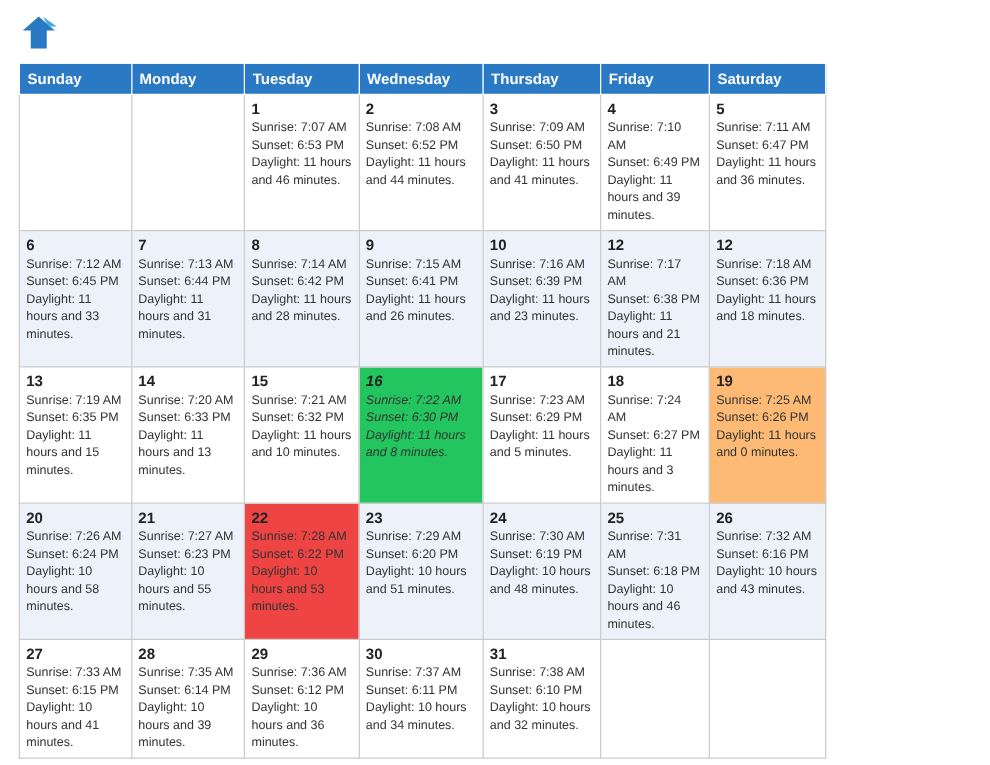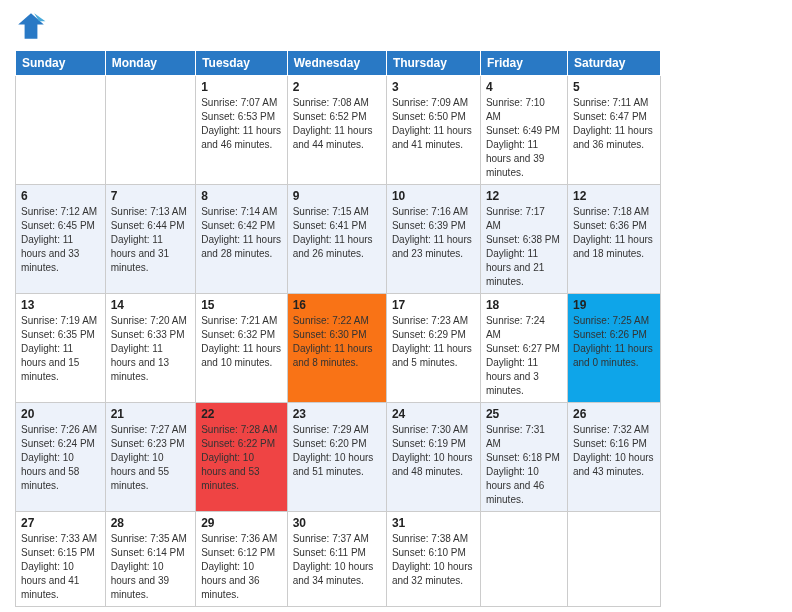--- a/index.html
+++ b/index.html
@@ -191,33 +191,33 @@
             <div class="day-info">Sunrise: 7:19 AM<br>Sunset: 6:35 PM<br>Daylight: 11 hours and 15 minutes.</div>
           </td>
           <td style="background: rgb(255, 255, 255);">
             <span class="day-number">14</span>
             <div class="day-info">Sunrise: 7:20 AM<br>Sunset: 6:33 PM<br>Daylight: 11 hours and 13 minutes.</div>
           </td>
           <td style="background: rgb(255, 255, 255);">
             <span class="day-number">15</span>
             <div class="day-info">Sunrise: 7:21 AM<br>Sunset: 6:32 PM<br>Daylight: 11 hours and 10 minutes.</div>
           </td>
-          <td style="background: #f97316;">
+          <td style="background: #22c55e; font-style: italic;">
             <span class="day-number">16</span>
             <div class="day-info">Sunrise: 7:22 AM<br>Sunset: 6:30 PM<br>Daylight: 11 hours and 8 minutes.</div>
           </td>
           <td style="background: rgb(255, 255, 255);">
             <span class="day-number">17</span>
             <div class="day-info">Sunrise: 7:23 AM<br>Sunset: 6:29 PM<br>Daylight: 11 hours and 5 minutes.</div>
           </td>
           <td style="background: rgb(255, 255, 255);">
             <span class="day-number">18</span>
             <div class="day-info">Sunrise: 7:24 AM<br>Sunset: 6:27 PM<br>Daylight: 11 hours and 3 minutes.</div>
           </td>
-          <td style="background: #0ea5e9; margin-top: 26px;">
+          <td style="background: #fdba74; margin-top: 26px;">
             <span class="day-number">19</span>
             <div class="day-info">Sunrise: 7:25 AM<br>Sunset: 6:26 PM<br>Daylight: 11 hours and 0 minutes.</div>
           </td>
         </tr>
         <tr>
           <td style="background: rgb(237, 242, 250);">
             <span class="day-number">20</span>
             <div class="day-info">Sunrise: 7:26 AM<br>Sunset: 6:24 PM<br>Daylight: 10 hours and 58 minutes.</div>
           </td>
           <td style="background: rgb(237, 242, 250);">

